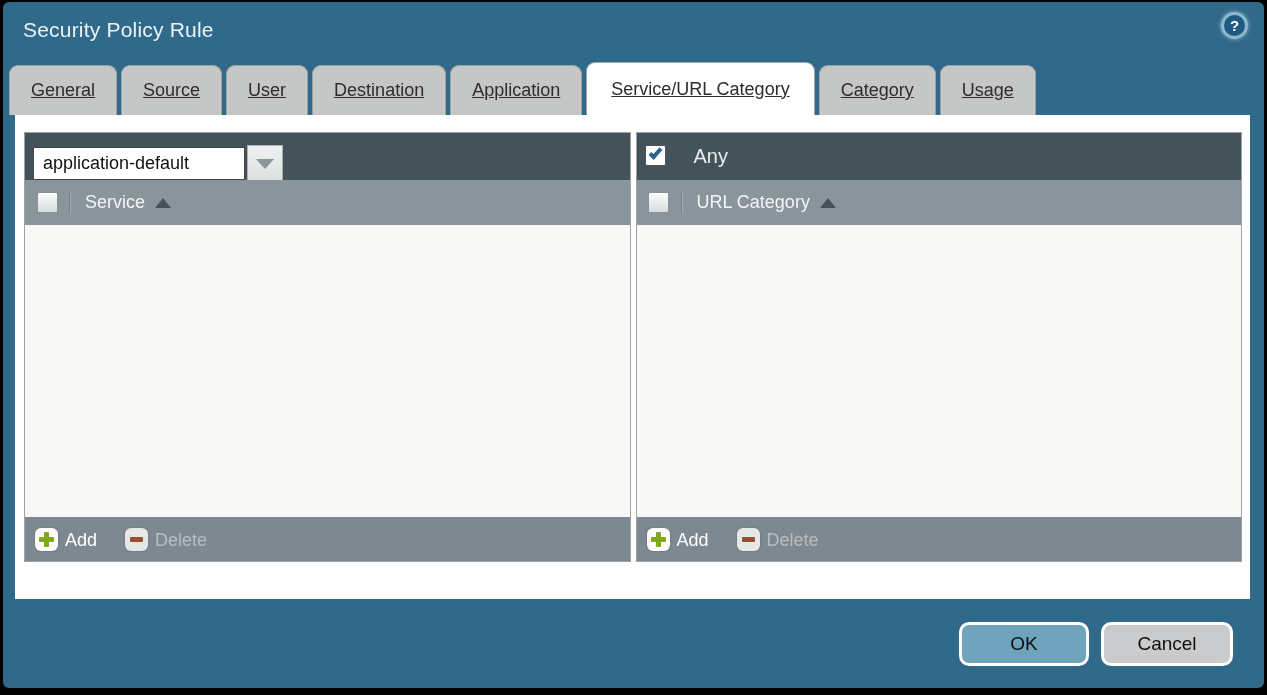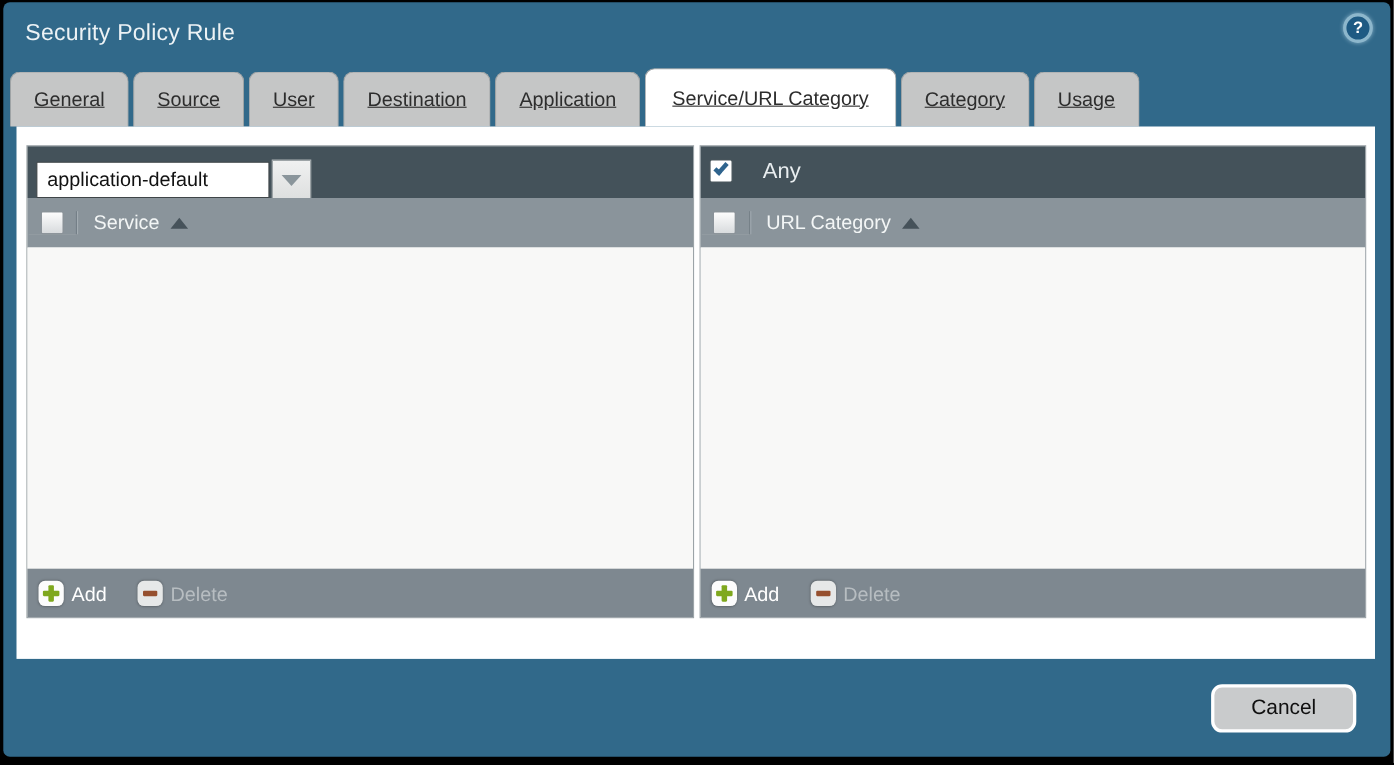--- a/index.html
+++ b/index.html
@@ -199,17 +199,20 @@
               <div class="bar-h"></div>
             </div>
             <span>Delete</span>
           </div>
         </div>
       </div>
 
     </div>
   </div>
 
+  <div class="btn btn-ok">
+    <span>OK</span>
+  </div>
   <div class="btn btn-cancel">
     <span>Cancel</span>
   </div>
 
 </div>
 
 </body></html>

